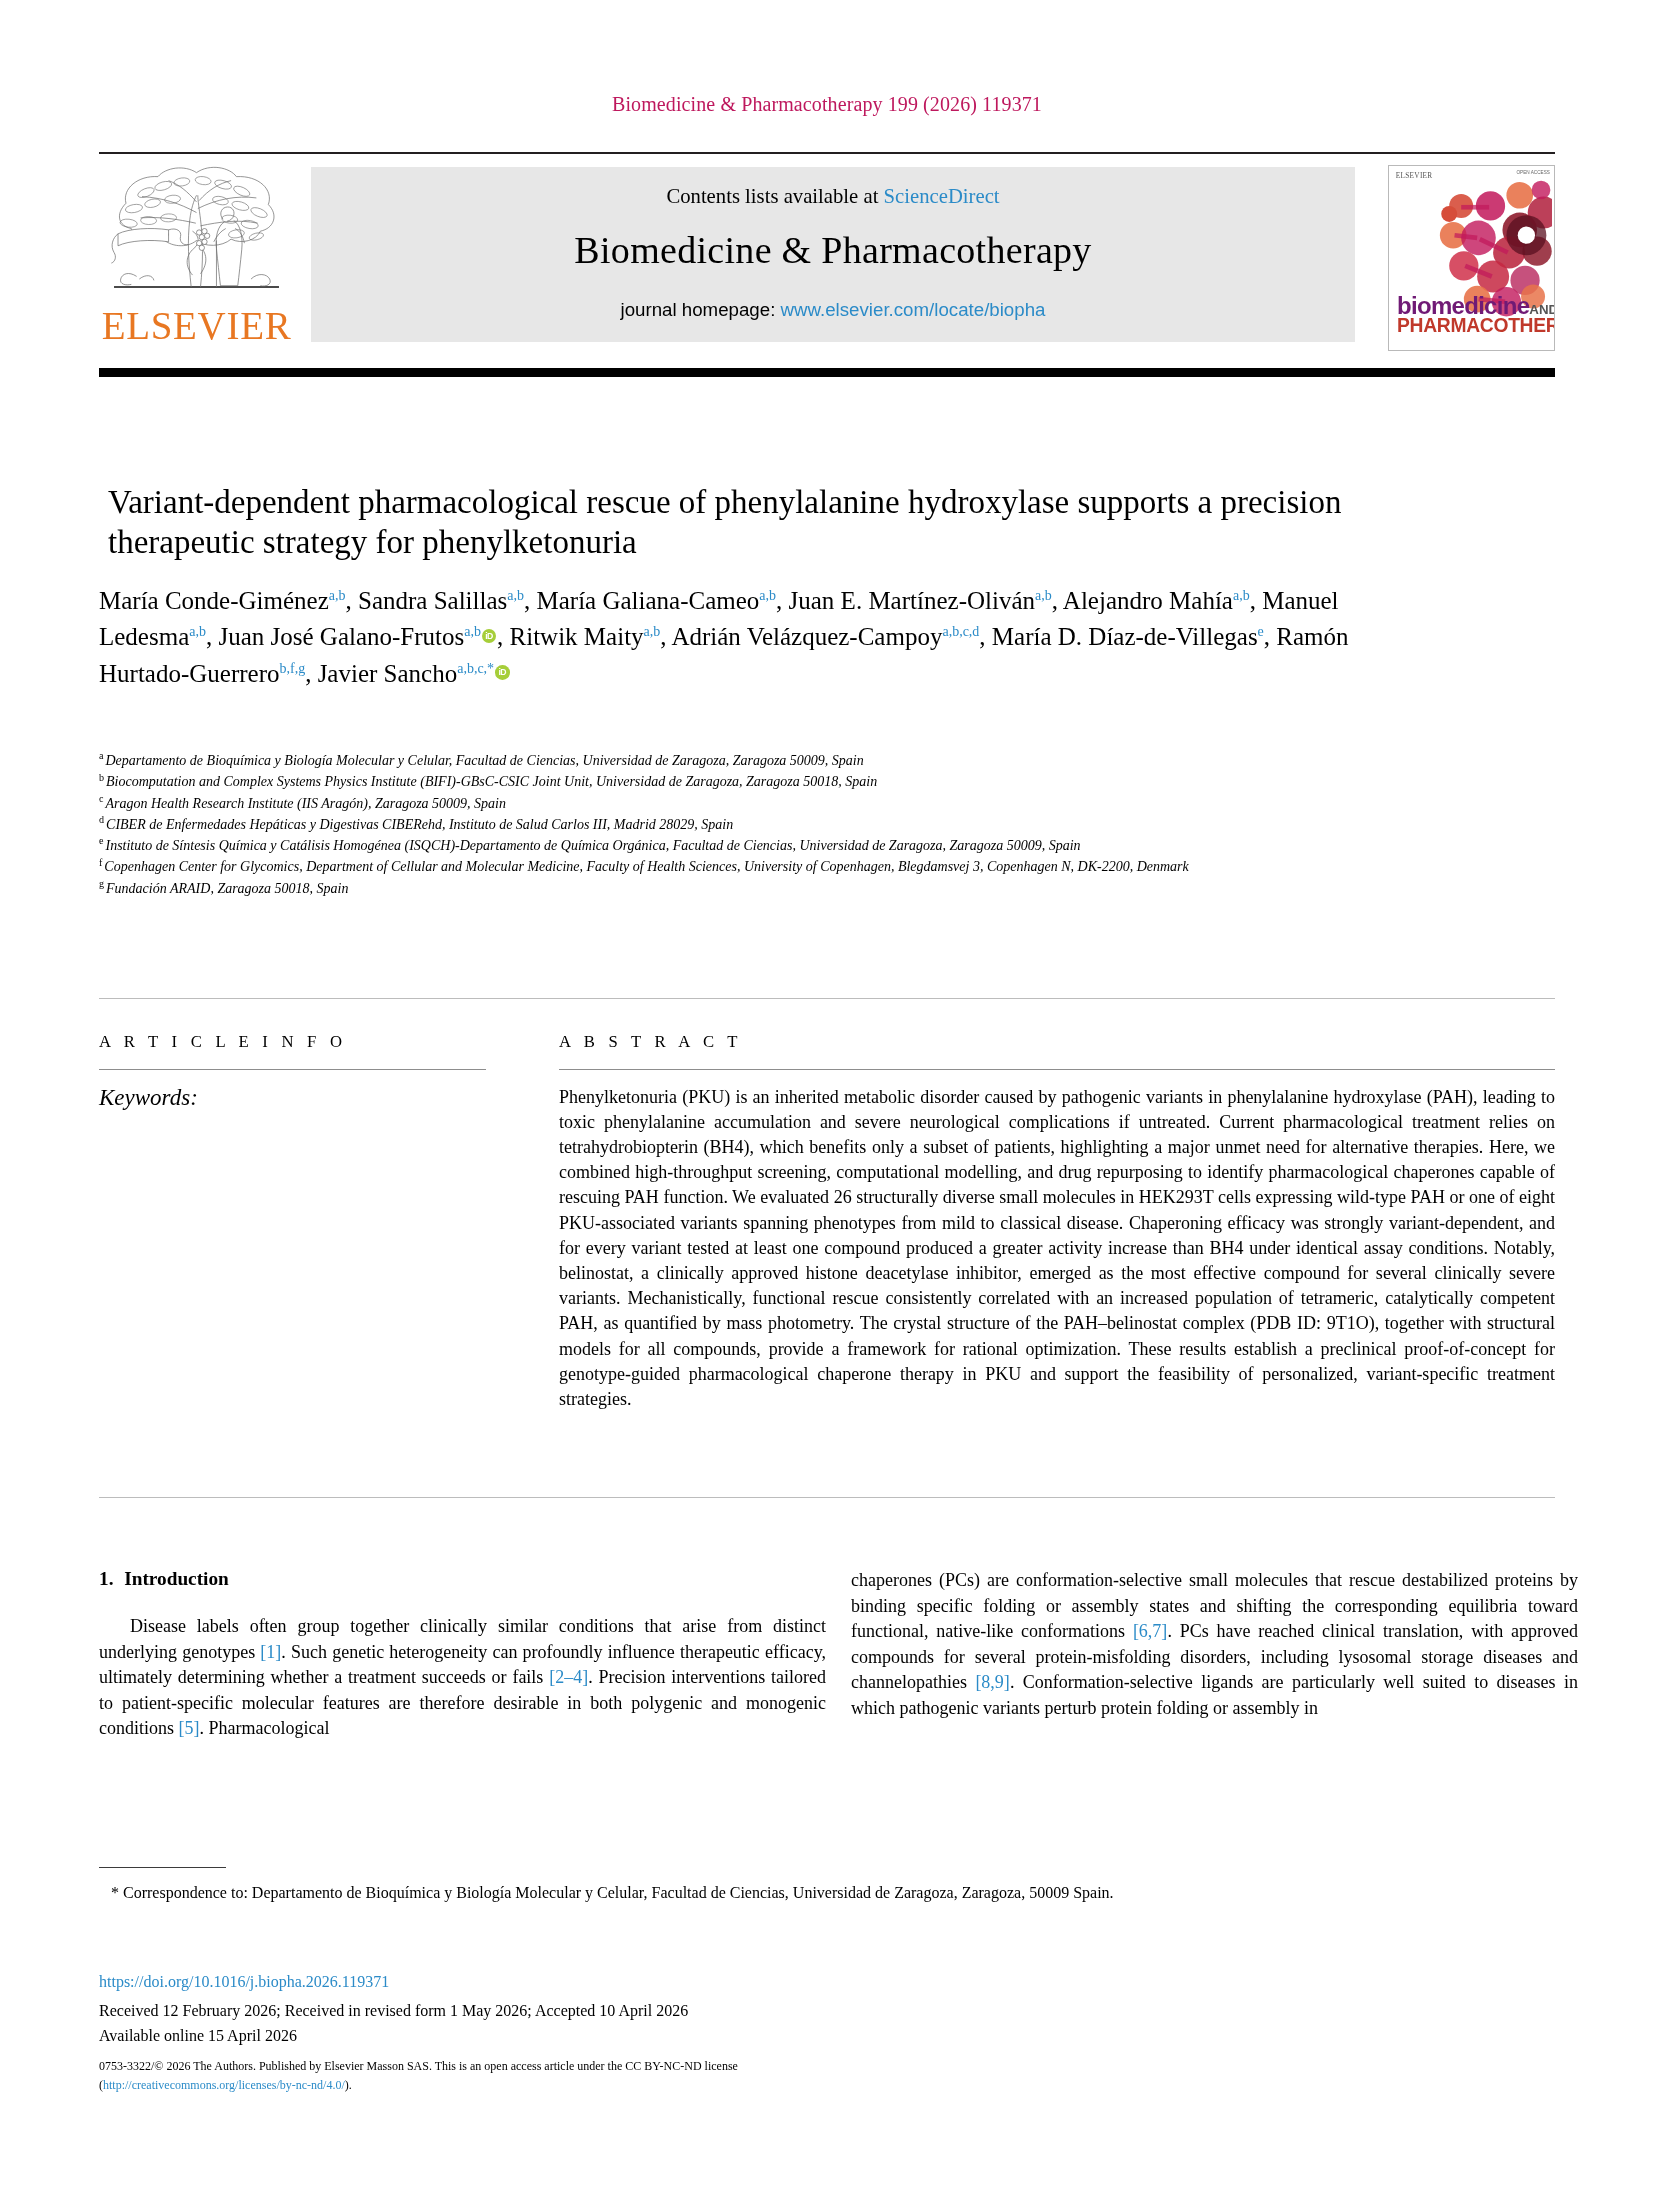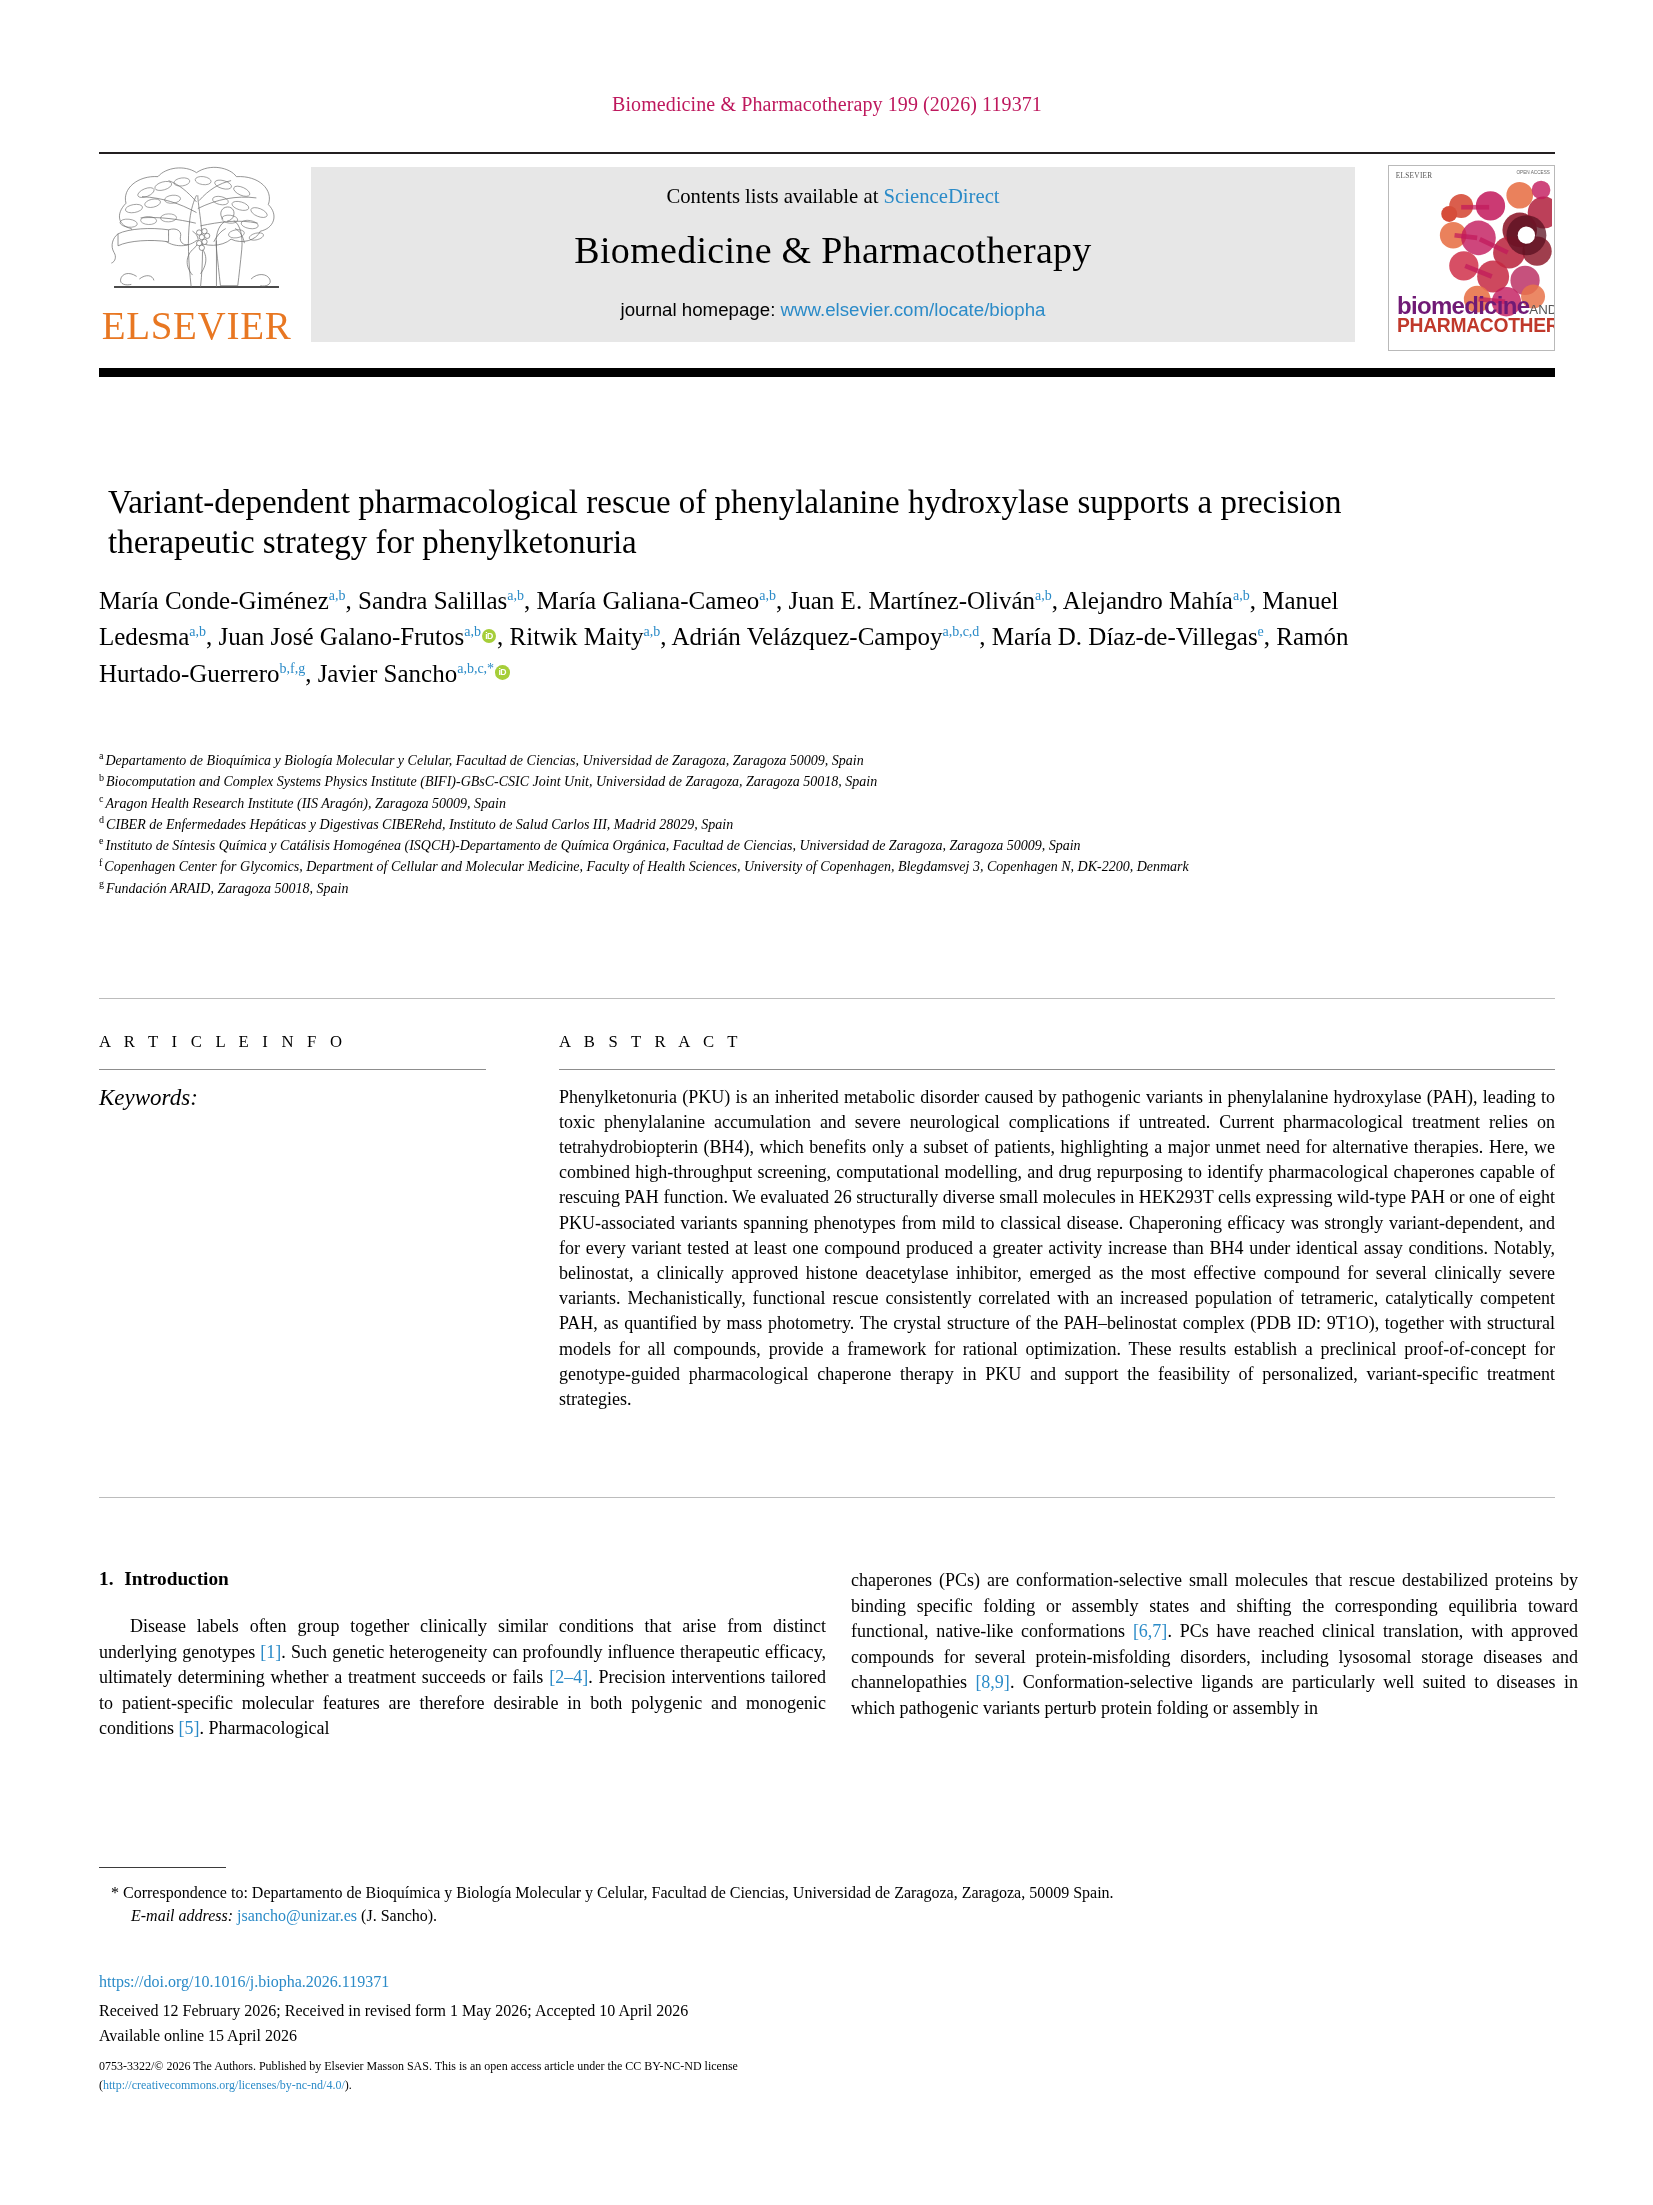--- a/index.html
+++ b/index.html
@@ -112,21 +112,21 @@
     position: absolute; left: 8px; bottom: 14.7px;
     line-height: .92;
   }
   .cover-t1 {
     font-family: "Liberation Sans", sans-serif;
     font-weight: bold; font-size: 24px; color: #701a75;
     letter-spacing: -0.7px;
   }
   .cover-and {
     font-family: "Liberation Sans", sans-serif;
-    font-weight: normal; font-size: 13.3px; color: #555;
+    font-weight: bold; font-size: 13.3px; color: #555;
   }
   .cover-t2 {
     font-family: "Liberation Sans", sans-serif;
     font-weight: bold; font-size: 19.3px; color: #c0392b;
     letter-spacing: -0.3px; display:block;
   }
 
   .black-bar {
     position: absolute;
     left: 99px; top: 368px;
@@ -490,21 +490,20 @@
     <p class="indent" style="margin:0"><span>Disease labels often group together clinically similar conditions that arise from distinct underlying genotypes </span><span class="cite">[1]</span><span>. Such genetic heterogeneity can profoundly influence therapeutic efficacy, ultimately determining whether a treatment succeeds or fails </span><span class="cite">[2–4]</span><span>. Precision interventions tailored to patient-specific molecular features are therefore desirable in both polygenic and monogenic conditions </span><span class="cite">[5]</span><span>. Pharmacological</span></p>
   </div>
 
   <div class="body-col-right">
     <p style="margin:0"><span>chaperones (PCs) are conformation-selective small molecules that rescue destabilized proteins by binding specific folding or assembly states and shifting the corresponding equilibria toward functional, native-like conformations </span><span class="cite">[6,7]</span><span>. PCs have reached clinical translation, with approved compounds for several protein-misfolding disorders, including lysosomal storage diseases and channelopathies </span><span class="cite">[8,9]</span><span>. Conformation-selective ligands are particularly well suited to diseases in which pathogenic variants perturb protein folding or assembly in</span></p>
   </div>
 
   <div class="foot-rule"></div>
   <div class="correspondence">
     <span class="corr-indent"><span>*</span> <span>Correspondence to: Departamento de Bioquímica y Biología Molecular y Celular, Facultad de Ciencias, Universidad de Zaragoza, Zaragoza, 50009 Spain.</span></span>
-    <span class="corr-line2"><i>E-mail address:</i> <span class="link-blue">jsancho@unizar.es</span> <span>(J. Sancho).</span></span>
   </div>
 
   <div class="doi-line">https://doi.org/10.1016/j.biopha.2026.119371</div>
 
   <div class="dates">
     <div>Received 12 February 2026; Received in revised form 1 May 2026; Accepted 10 April 2026</div>
     <div>Available online 15 April 2026</div>
   </div>
 
   <div class="copyright">

